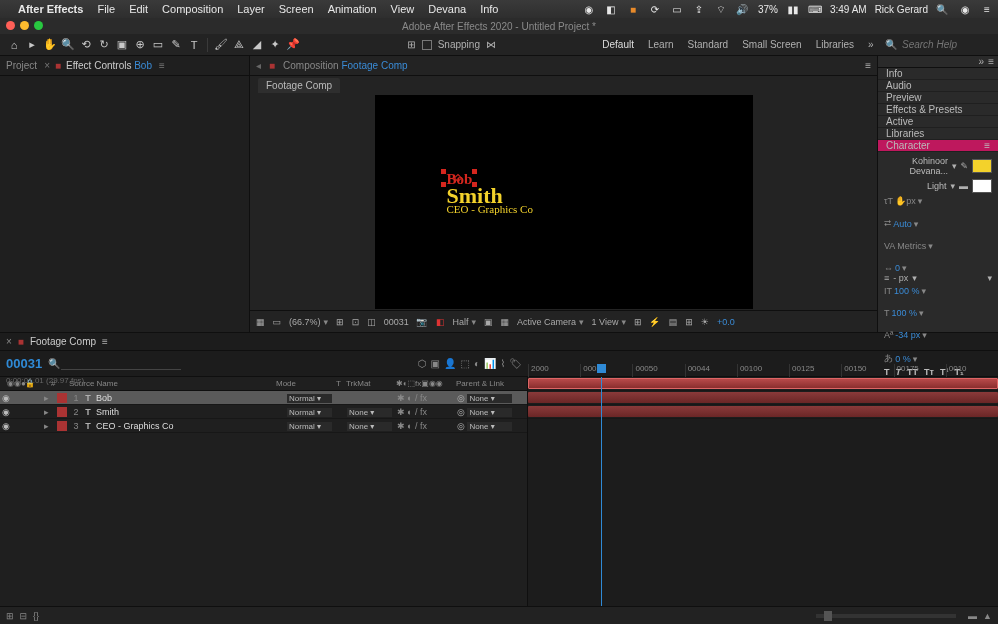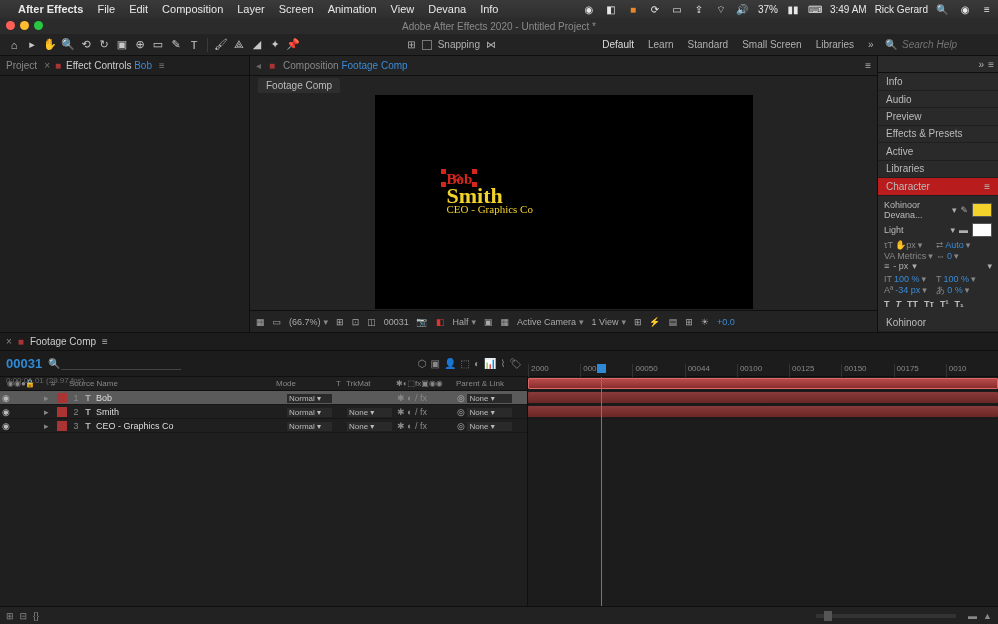--- a/index.html
+++ b/index.html
@@ -43,27 +43,27 @@
 .canvas .bob-handles .h { position: absolute; width: 5px; height: 5px; background: #d5261e; }
 .canvas .bob-handles .hc { position: absolute; left: 14px; top: 6px; width: 6px; height: 6px; border: 1px solid #d5261e; transform: rotate(45deg); }
 .canvas .layer-smith { position: absolute; left: 72px; top: 88px; color: #f3d22b; font-weight: 700; font-size: 22px; font-family: serif; }
 .canvas .layer-ceo { position: absolute; left: 72px; top: 108px; color: #f3d22b; font-size: 11px; font-family: serif; }
 .viewer-footer { height: 22px; display: flex; align-items: center; padding: 0 6px; gap: 8px; font-size: 9px; color: #aaa; border-top: 1px solid #0f0f0f; }
 .viewer-footer .vf-item { display: flex; align-items: center; gap: 3px; }
 .viewer-footer .dd { color: #888; }
 .right-panels { width: 120px; background: #2a2a2a; display: flex; flex-direction: column; }
 .rp-head-row { display: flex; align-items: center; justify-content: flex-end; height: 18px; padding: 0 4px; gap: 4px; border-bottom: 1px solid #0f0f0f; }
 .rp-row { height: 18px; display: flex; align-items: center; padding: 0 8px; font-size: 10px; color: #bbb; border-bottom: 1px solid #1f1f1f; }
-.rp-row.active { background: #b91c1c; gap: 24px; }
+.rp-row.active { background: #be185d; gap: 24px; }
 .char-panel { padding: 4px 6px; font-size: 9px; }
-.char-row { display: flex; align-items: center; gap: 4px; margin-bottom: 3px; }
+.char-row { display: flex; align-items: center; gap: 4px; margin-bottom: 3px; text-align: right; }
 .char-row .dd { flex: 1; color: #bbb; }
 .fill-swatch { width: 20px; height: 14px; background: #f3d22b; border: 1px solid #555; }
 .fill-swatch2 { width: 20px; height: 14px; background: #fff; border: 1px solid #555; position: relative; }
-.char-metrics { display: flex; flex-wrap: wrap; gap: 0; }
+.char-metrics { display: flex; flex-wrap: wrap; gap: 12px; }
 .char-metrics .m { width: 52px; display: flex; align-items: center; gap: 2px; color: #888; font-size: 9px; }
 .char-metrics .m .v { color: #3a8bd6; }
 .faux-row { display: flex; gap: 6px; padding: 2px 0; color: #bbb; font-weight: 700; font-size: 9px; font-family: serif; }
 .timeline { height: 292px; background: #1c1c1c; border-top: 1px solid #0f0f0f; display: flex; flex-direction: column; }
 .tl-tabs { height: 18px; display: flex; align-items: center; padding: 0 6px; gap: 6px; border-bottom: 1px solid #0f0f0f; }
 .tl-tabs .close { color: #888; }
 .tl-tabs .name { color: #ccc; }
 .tl-top { height: 26px; display: flex; align-items: center; border-bottom: 1px solid #0f0f0f; }
 .tl-left-head { width: 528px; display: flex; align-items: center; padding: 0 6px; gap: 6px; position: relative; }
 .frame-num { color: #2f8ad6; font-size: 13px; font-weight: 600; }

